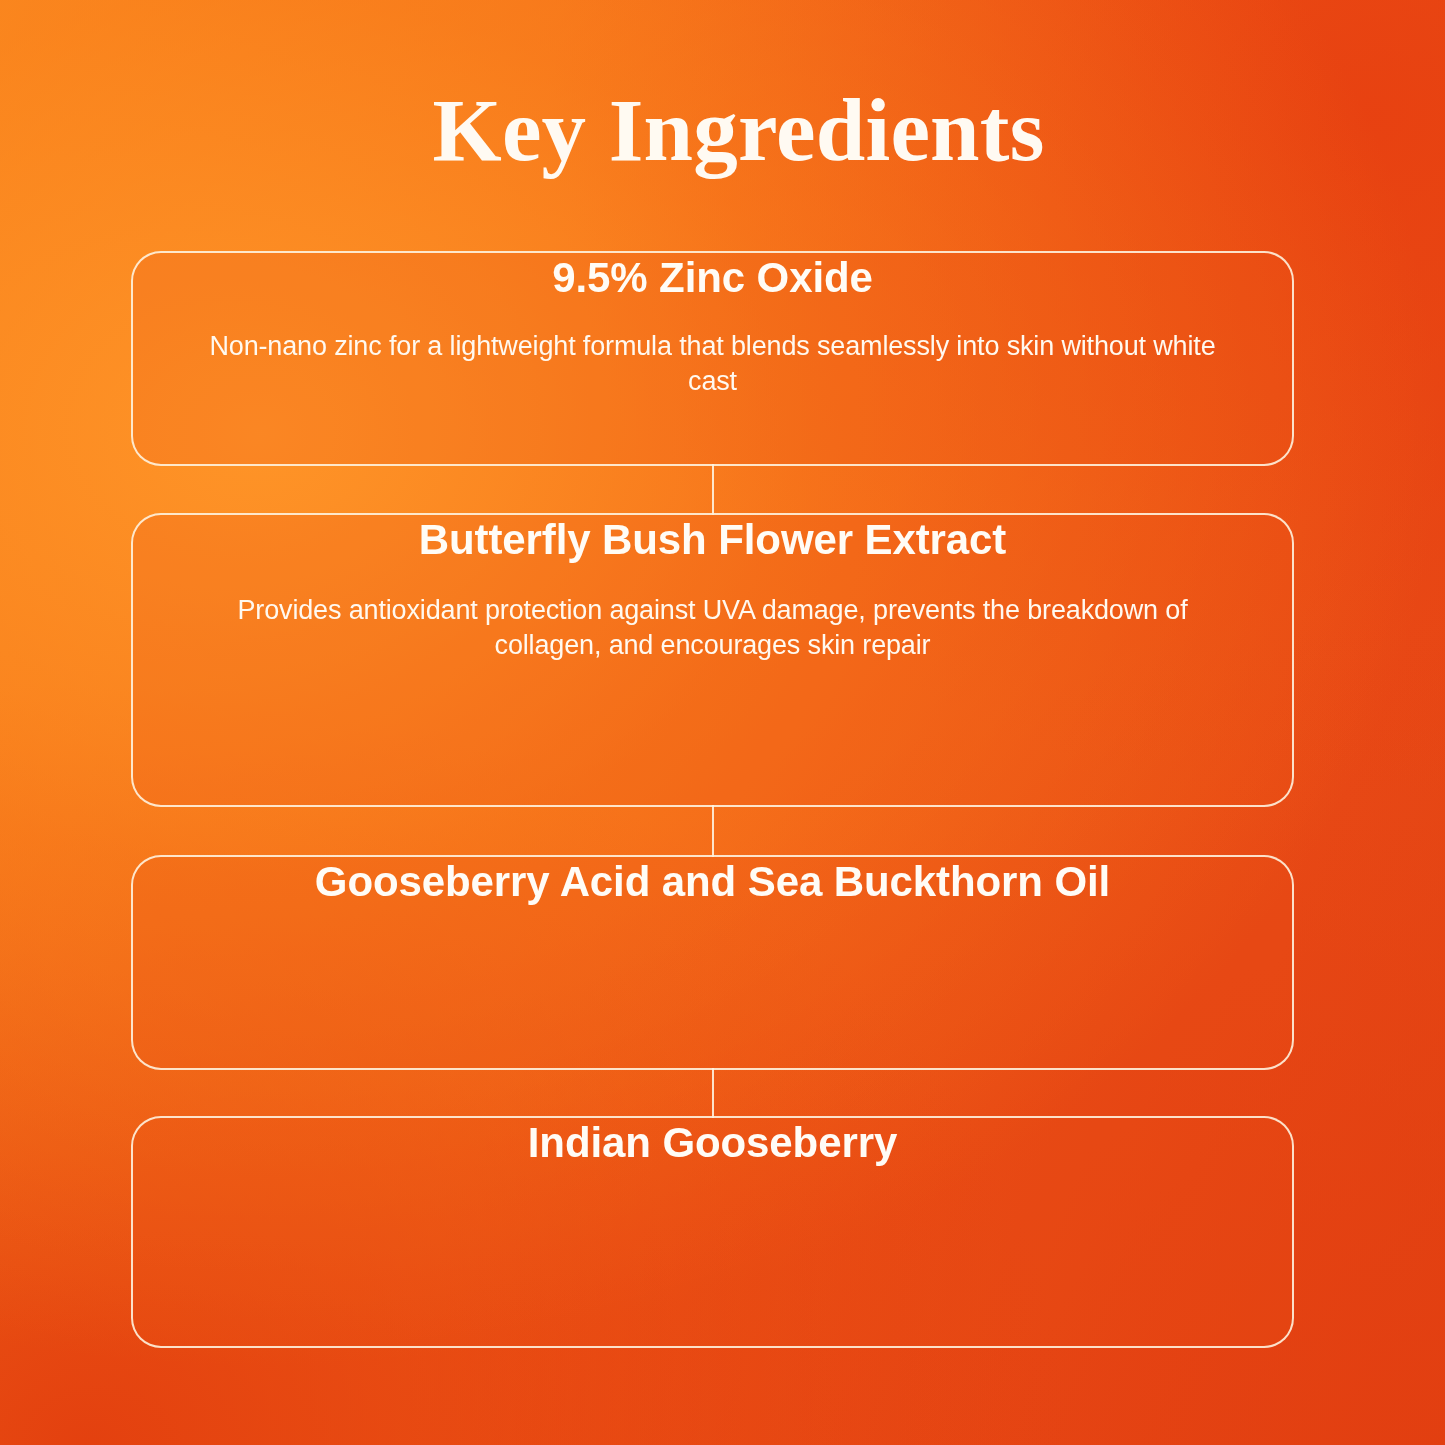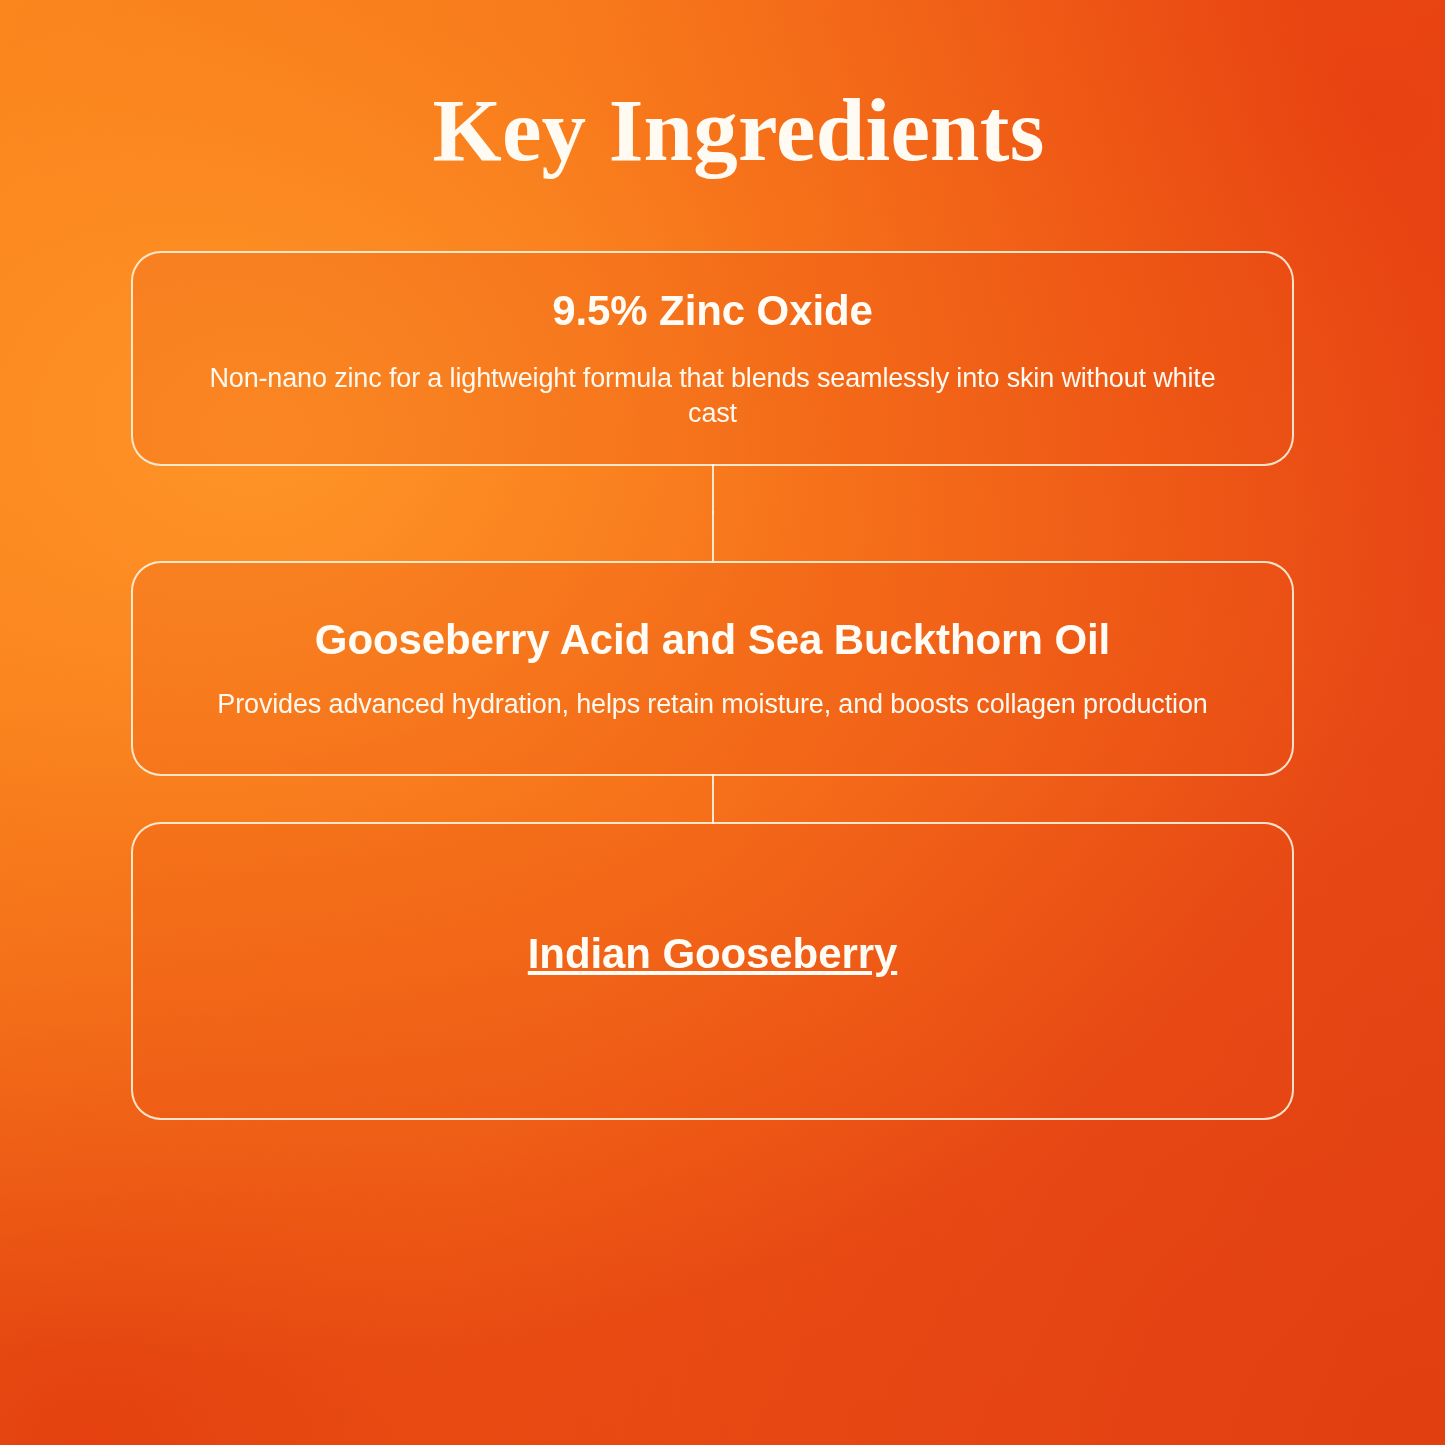--- a/index.html
+++ b/index.html
@@ -58,21 +58,21 @@
     position: relative;
     box-sizing: border-box;
     border: 2px solid rgba(255,246,228,0.88);
     border-radius: 30px;
     background: rgba(236, 78, 18, 0.20);
     text-align: center;
     color: #fffaf3;
     padding: 0 54px;
     display: flex;
     flex-direction: column;
-    justify-content: center;
+    justify-content: flex-start;
   }
 
   .card-heading {
     font-family: "Liberation Sans", sans-serif;
     font-weight: 700;
     font-size: 42px;
     line-height: 1.18;
     letter-spacing: -0.1px;
     color: #fffcf6;
     margin: 0;
@@ -91,21 +91,21 @@
   
   #card-0 { height: 215px; }
   #card-0 .card-heading { margin-bottom: 26px; }
 
   #card-1 { height: 294px; }
   #card-1 .card-heading { margin-bottom: 28px; }
 
   #card-2 { height: 215px; }
   #card-2 .card-heading { margin-bottom: 22px; }
 
-  #card-3 { height: 298px; text-decoration: underline; }
+  #card-3 { height: 232px; }
   #card-3 .card-heading { margin-bottom: 34px; }
 
   
   .gap {
     position: relative;
     height: 47px;
   }
   .gap .connector {
     position: absolute;
     left: 50%;
@@ -131,28 +131,31 @@
 
     <div class="card" id="card-0">
       <div class="card-heading">9.5% Zinc Oxide</div>
       <div class="card-body">Non-nano zinc for a lightweight formula that blends seamlessly into skin without white cast</div>
     </div>
 
     <div class="gap" id="gap-0">
       <div class="connector"></div>
     </div>
 
+    <div class="card" id="card-1">
+      <div class="card-heading">Butterfly Bush Flower Extract</div>
+      <div class="card-body">Provides antioxidant protection against UVA damage, prevents the breakdown of collagen, and encourages skin repair</div>
+    </div>
 
     <div class="gap" id="gap-1">
       <div class="connector"></div>
     </div>
 
     <div class="card" id="card-2">
       <div class="card-heading">Gooseberry Acid and Sea Buckthorn Oil</div>
-      <div class="card-body">Provides advanced hydration, helps retain moisture, and boosts collagen production</div>
     </div>
 
     <div class="gap" id="gap-2">
       <div class="connector"></div>
     </div>
 
     <div class="card" id="card-3">
       <div class="card-heading">Indian Gooseberry</div>
     </div>
 

